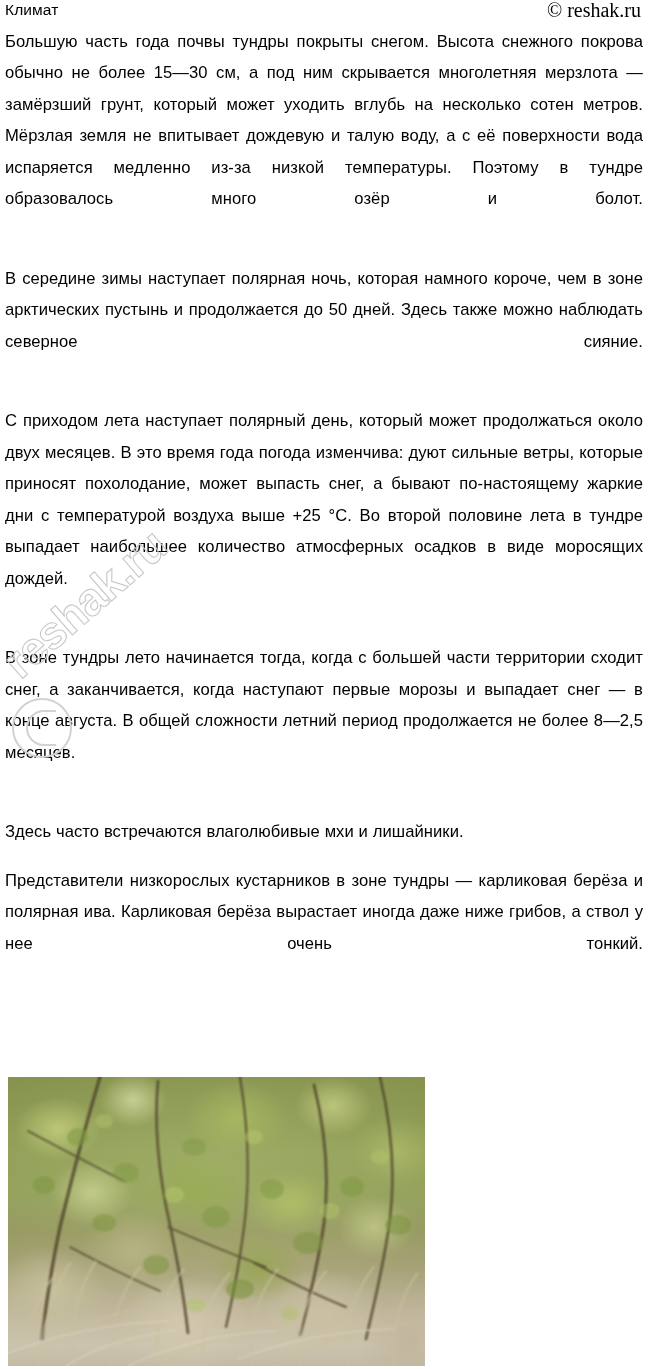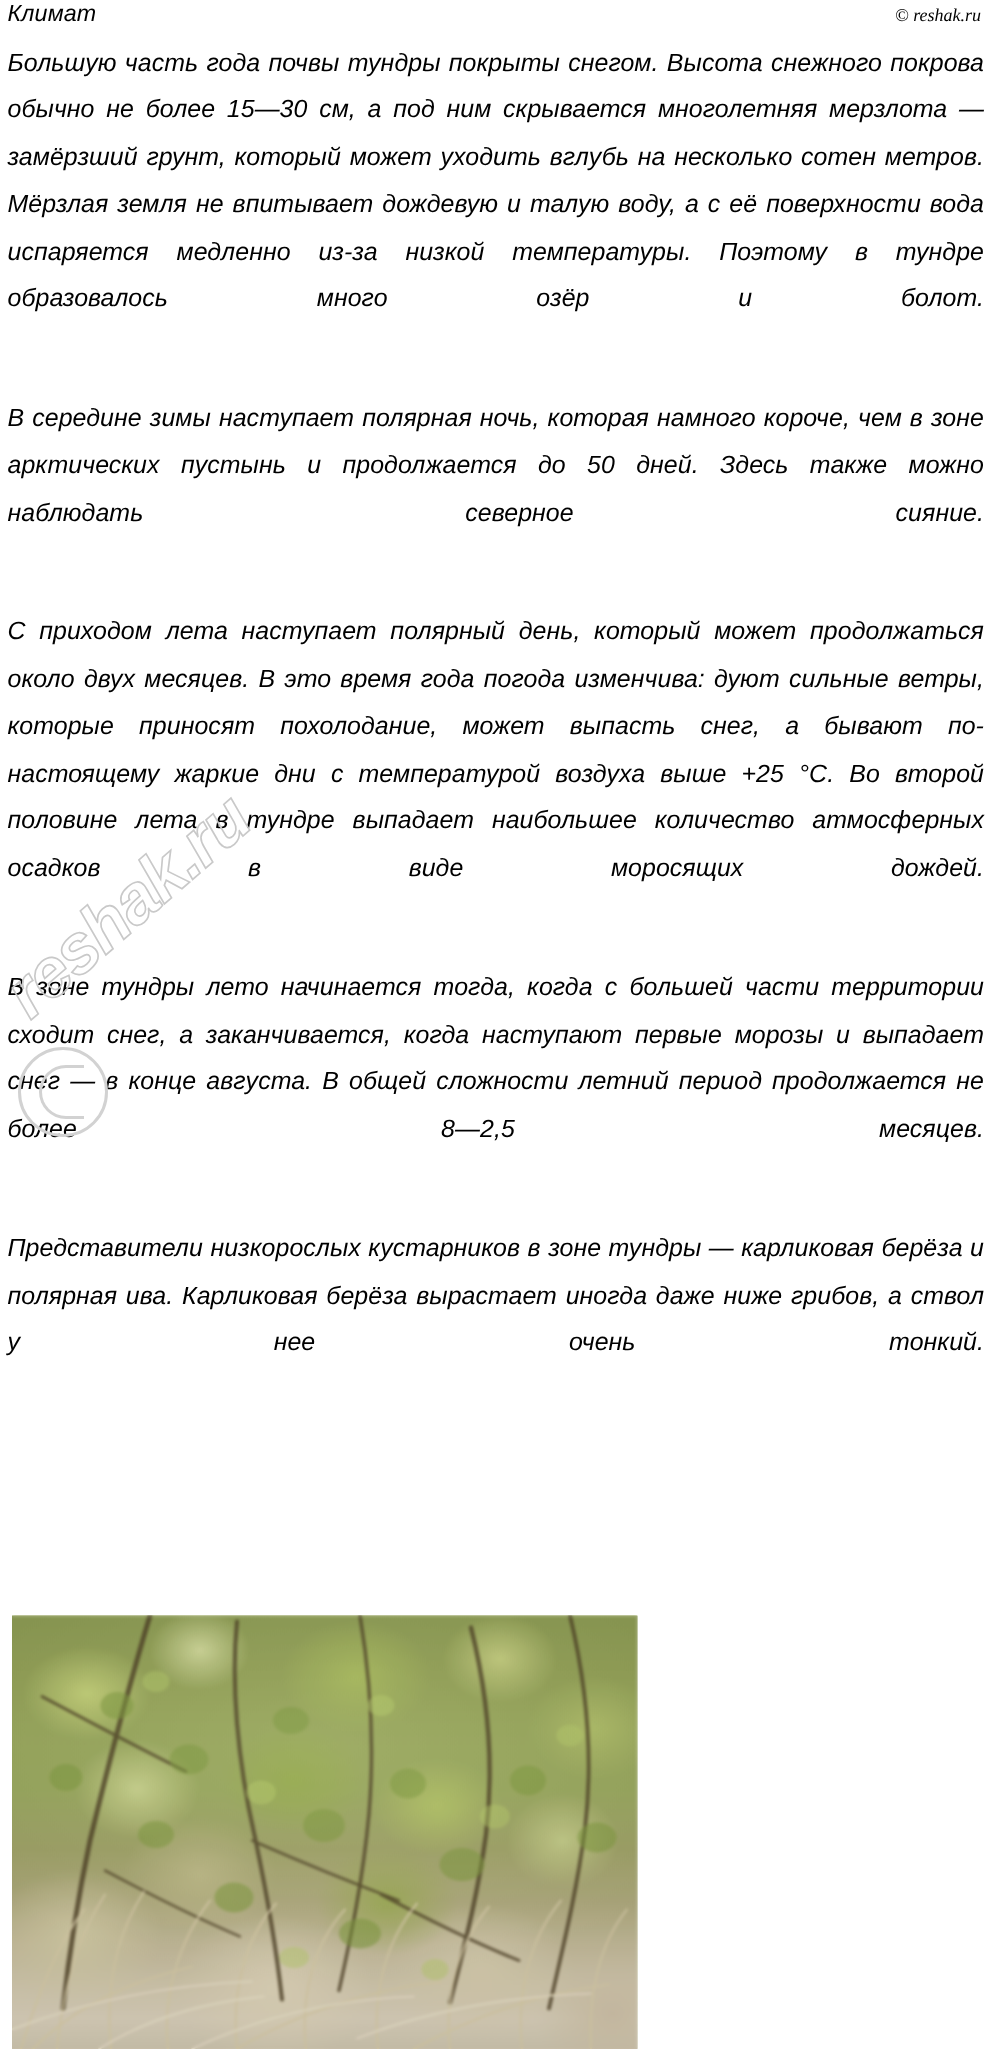--- a/index.html
+++ b/index.html
@@ -14,41 +14,40 @@
     overflow: hidden;
     font-family: "Liberation Sans", sans-serif;
     color: #000000;
   }
 
   .page {
     position: relative;
     width: 663px;
     height: 1369px;
     box-sizing: border-box;
-    padding: 0 7px 0 5px;
-    font-style: italic;
+    padding: 0 20px 0 5px;
   }
 
   
   .header-row {
     position: relative;
     height: 26px;
     display: flex;
     align-items: flex-start;
     justify-content: space-between;
   }
   .section-heading {
     font-size: 15.5px;
     line-height: 20px;
     letter-spacing: 0.1px;
     white-space: nowrap;
   }
   .copyright {
     font-family: "Liberation Serif", serif;
-    font-size: 12px;
+    font-size: 20px;
     line-height: 20px;
     white-space: nowrap;
     padding-right: 2px;
   }
 
   
   .para {
     font-size: 16.6px;
     line-height: 31.4px;
     text-align: justify;
@@ -192,20 +191,21 @@
 
   <p class="para">Большую часть года почвы тундры покрыты снегом. Высота снежного покрова обычно не более 15—30 см, а под ним скрывается многолетняя мерзлота — замёрзший грунт, который может уходить вглубь на несколько сотен метров. Мёрзлая земля не впитывает дождевую и талую воду, а с её поверхности вода испаряется медленно из-за низкой температуры. Поэтому в тундре образовалось много озёр и болот.</p>
 
   <p class="para">В середине зимы наступает полярная ночь, которая намного короче, чем в зоне арктических пустынь и продолжается до 50 дней. Здесь также можно наблюдать северное сияние.</p>
 
   <p class="para">С приходом лета наступает полярный день, который может продолжаться около двух месяцев. В это время года погода изменчива: дуют сильные ветры, которые приносят похолодание, может выпасть снег, а бывают по-настоящему жаркие дни с температурой воздуха выше +25 °C. Во второй половине лета в тундре выпадает наибольшее количество атмосферных осадков в виде моросящих дождей.</p>
 
   <p class="para">В зоне тундры лето начинается тогда, когда с большей части территории сходит снег, а заканчивается, когда наступают первые морозы и выпадает снег — в конце августа. В общей сложности летний период продолжается не более 8—2,5 месяцев.</p>
 
 
+  <p class="para noj">Здесь часто встречаются влаголюбивые мхи и лишайники.</p>
 
   <p class="para">Представители низкорослых кустарников в зоне тундры — карликовая берёза и полярная ива. Карликовая берёза вырастает иногда даже ниже грибов, а ствол у нее очень тонкий.</p>
 
   <div class="watermark">
     <div class="wm-text">reshak.ru</div>
     <div class="wm-copy"></div>
   </div>
 
   <div class="photo-wrap">
     <div class="photo"></div>

